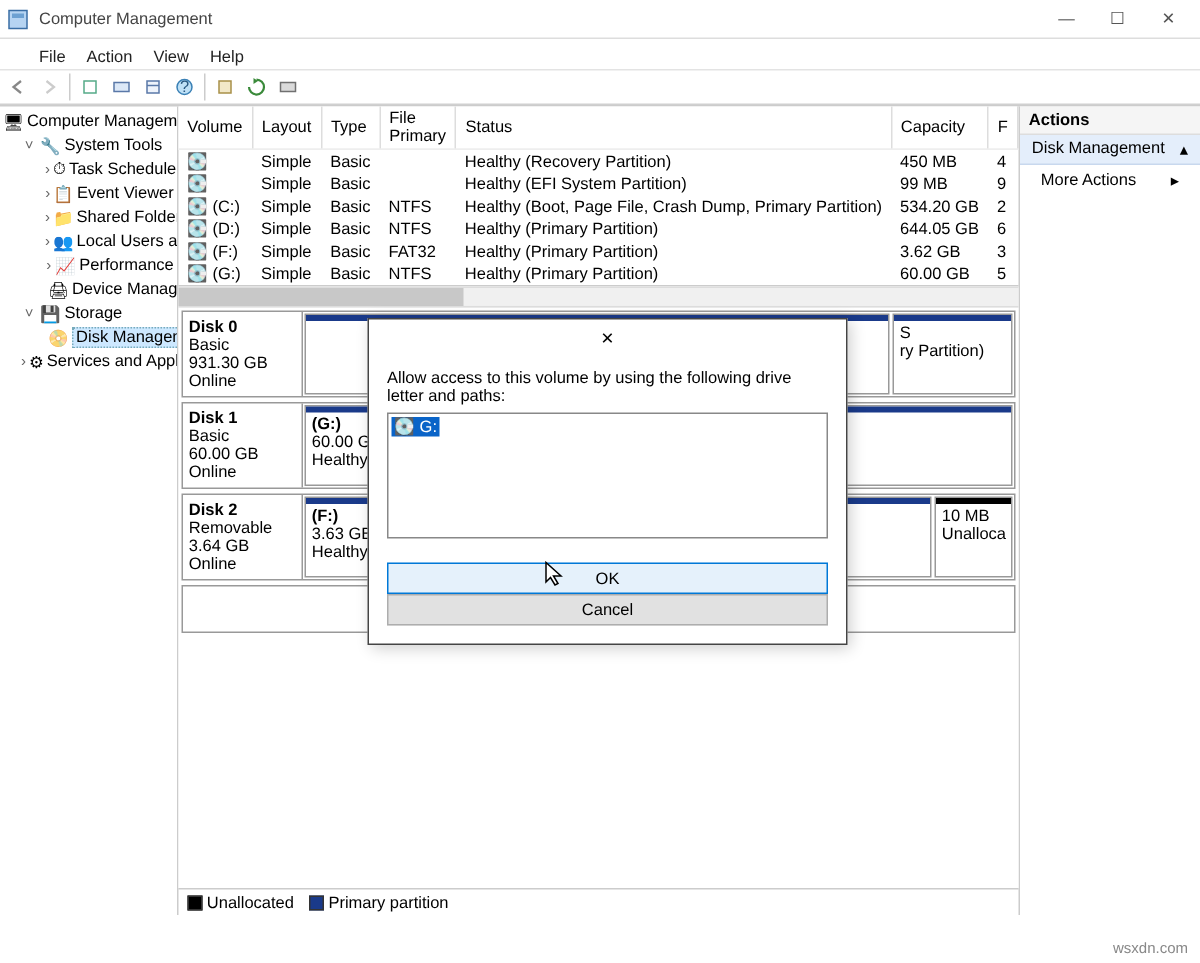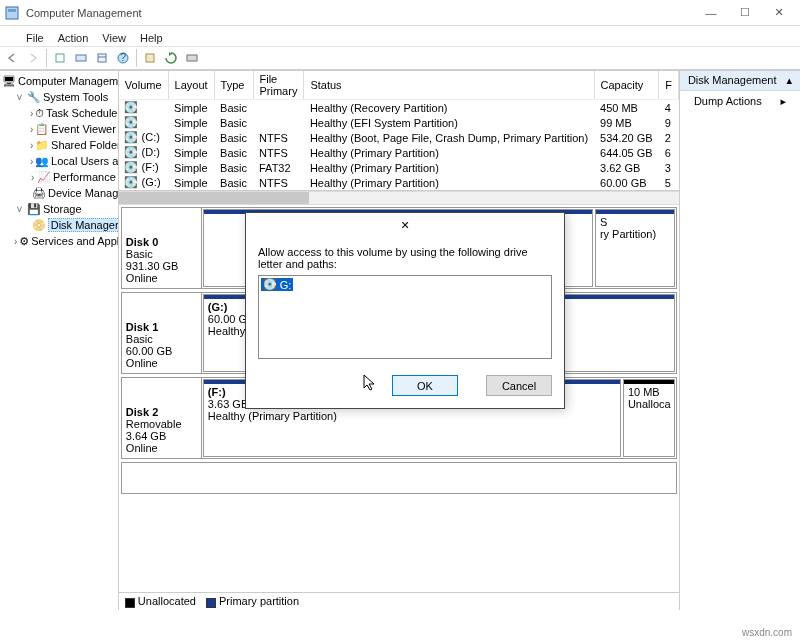--- a/index.html
+++ b/index.html
@@ -23,42 +23,42 @@
 .treepane .lvl1 { padding-left: 14px; }
 .treepane .lvl2 { padding-left: 30px; }
 .middle { flex: 1; display: flex; flex-direction: column; border-right: 1px solid #ccc; }
 .vols { border-bottom: 1px solid #ccc; }
 .vols table { width: 100%; border-collapse: collapse; }
 .vols th { text-align: left; font-weight: normal; padding: 2px 6px; border-right: 1px solid #ddd; background: #fff; border-bottom: 1px solid #eee; }
 .vols td { padding: 1px 6px; white-space: nowrap; }
 .diskmap { flex: 1; overflow: auto; background: #fff; padding: 2px; }
 .diskrow { border: 1px solid #999; margin-bottom: 3px; display: flex; min-height: 54px; background: #fff; }
 .diskinfo { width: 80px; border-right: 1px solid #999; padding: 4px; font-size: 10px; }
-.diskinfo .dname { font-weight: bold; margin-top: 24px; }
+.diskinfo .dname { font-weight: bold; }
 .partcont { flex: 1; display: flex; }
 .part { border: 1px solid #999; margin: 1px; padding: 3px 4px; font-size: 10px; }
 .part .stripe { height: 4px; background: #1a3a8a; margin: -3px -4px 2px -4px; }
 .part.nostripe .stripe { background: #000; }
 .legend { height: 18px; border-top: 1px solid #ccc; display: flex; align-items: center; gap: 10px; padding: 0 6px; font-size: 10px; }
 .legend .sw { width: 10px; height: 10px; border: 1px solid #333; display: inline-block; margin-right: 3px; vertical-align: middle; }
 .actions { width: 158px; }
 .actions .hdr { background: #f5f5f5; border-bottom: 1px solid #ddd; padding: 3px 6px; font-weight: bold; }
 .actions .sec { background: #e4eefb; padding: 3px 8px; border-bottom: 1px solid #c8d8ee; display: flex; justify-content: space-between; }
 .actions .item { padding: 4px 14px; display: flex; justify-content: space-between; }
 
 .dialog { position: absolute; left: 245px; top: 212px; width: 320px; background: #fff; border: 1px solid #444; box-shadow: 2px 2px 10px rgba(0,0,0,0.2); }
 .dialog .dtitle { padding: 6px 8px; display: flex; align-items: center; }
 .dialog .dtitle span { flex: 1; }
 .dialog .dclose { width: 18px; text-align: center; }
 .dialog .body { padding: 8px 12px 12px; }
 .dialog .hint { margin-bottom: 5px; }
 .dialog .listbox { border: 1px solid #888; height: 84px; padding: 2px; }
 .dialog .listitem { background: #0a64c8; color: #fff; padding: 0 2px; display: inline-flex; align-items: center; gap: 3px; }
 .dialog .btns1 { margin-top: 10px; display: flex; gap: 18px; padding-left: 14px; }
-.dialog .btns2 { margin-top: 16px; display: flex; justify-content: flex-end; gap: 28px; }
+.dialog .btns2 { margin-top: 16px; display: flex; justify-content: flex-end; gap: 0; flex-direction: column; }
 .dialog button { min-width: 66px; height: 21px; background: #e1e1e1; border: 1px solid #adadad; font-size: 11px; }
 .dialog button.def { border: 1px solid #0078d7; background: #e5f1fb; }
 .dialog button.hl { outline: 2px dashed #d33; outline-offset: 1px; }
 .cursor { position: absolute; left: 363px; top: 374px; pointer-events: none; z-index: 50; }
 .footer { position: absolute; bottom: 4px; right: 8px; font-size: 10px; color: #888; }
 .scrollstub { height: 14px; background: #f0f0f0; border-top: 1px solid #ddd; border-bottom: 1px solid #ddd; position: relative; }
 .scrollstub::after { content:''; position:absolute; left:0; top:0; height:100%; width:190px; background:#c8c8c8; }
 </style>
 </head>
 <body>
@@ -337,26 +337,27 @@
       </div>
     </div>
 
     <div class="legend">
       <span><span class="sw" style="background:#000"></span><span>Unallocated</span></span>
       <span><span class="sw" style="background:#1a3a8a"></span><span>Primary partition</span></span>
     </div>
   </div>
 
   <div class="actions">
+    <div class="hdr">Actions</div>
     <div class="sec">
         <span>Disk Management</span>
         <span>▴</span>
       </div>
     <div class="item">
-        <span>Dump Actions</span>
+        <span>More Actions</span>
         <span>▸</span>
       </div>
   </div>
 </div>
 
 <div class="dialog">
   <div class="dtitle">
     <span class="dclose">✕</span>
   </div>
   <div class="body">

